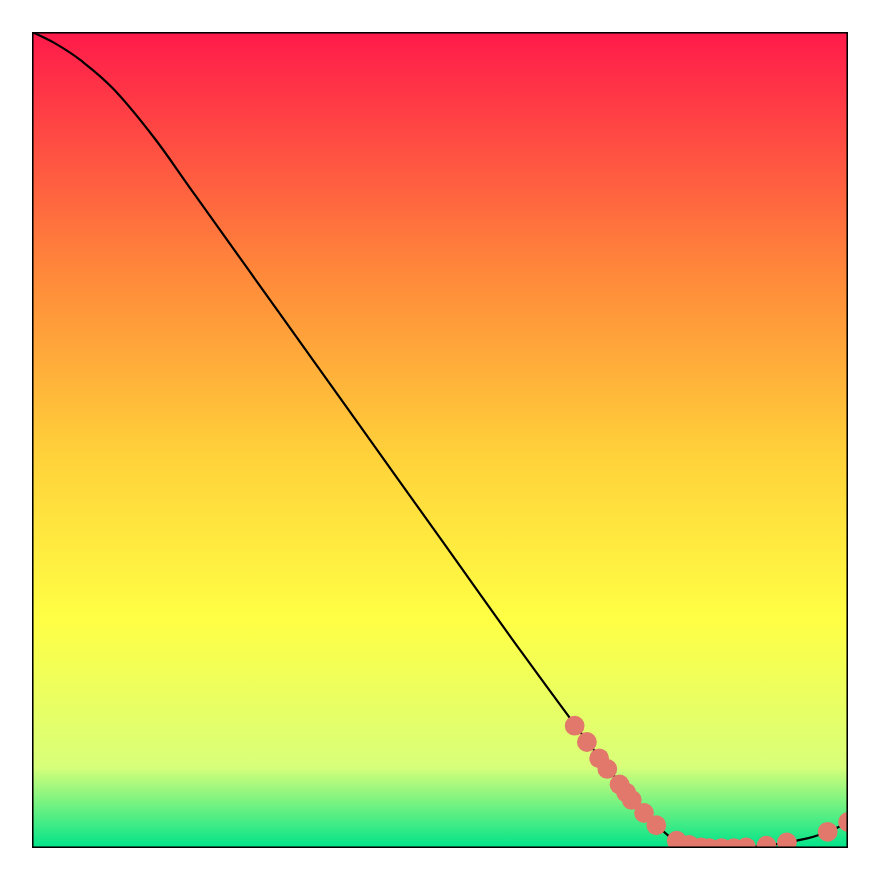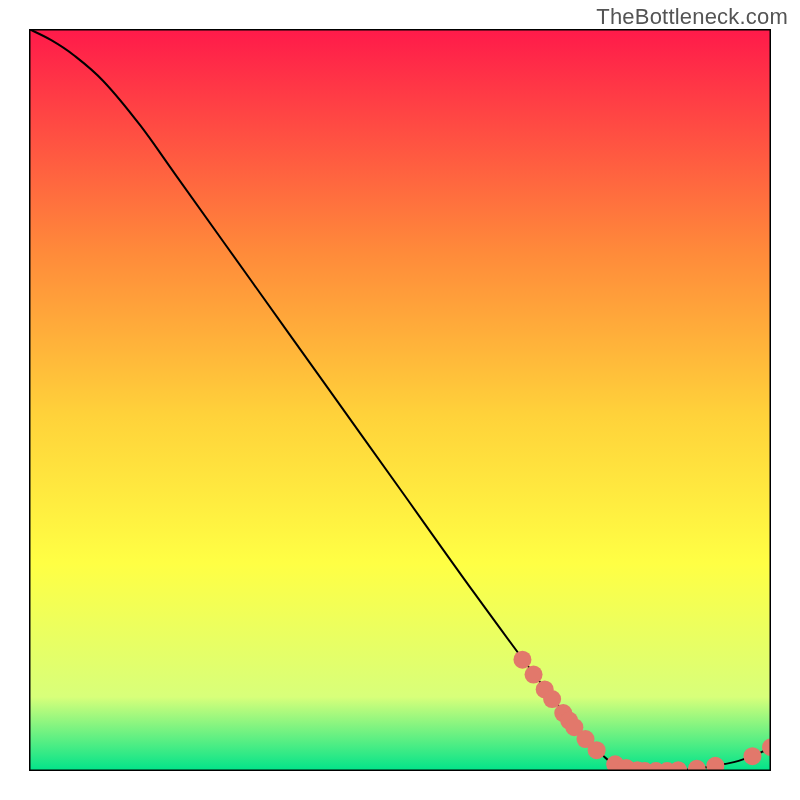--- a/index.html
+++ b/index.html
@@ -35,21 +35,20 @@
     box-sizing: border-box;
   }
   svg {
     display: block;
   }
 </style>
 </head>
 <body>
 
 <div class="container">
-  <div class="watermark">TheBottleneck.com</div>
 
   <div class="plot-frame">
     <svg id="chart-svg" width="742" height="742" viewBox="0 0 742 742">
       <defs>
         <linearGradient id="bg-grad" x1="0" y1="0" x2="0" y2="1">
           <stop id="g0" offset="0%" stop-color="#ff1a4a"></stop>
           <stop id="g1" offset="30%" stop-color="#ff8a3a"></stop>
           <stop id="g2" offset="52%" stop-color="#ffd23a"></stop>
           <stop id="g3" offset="72%" stop-color="#ffff44"></stop>
           <stop id="g4" offset="90%" stop-color="#d8ff7a"></stop>

